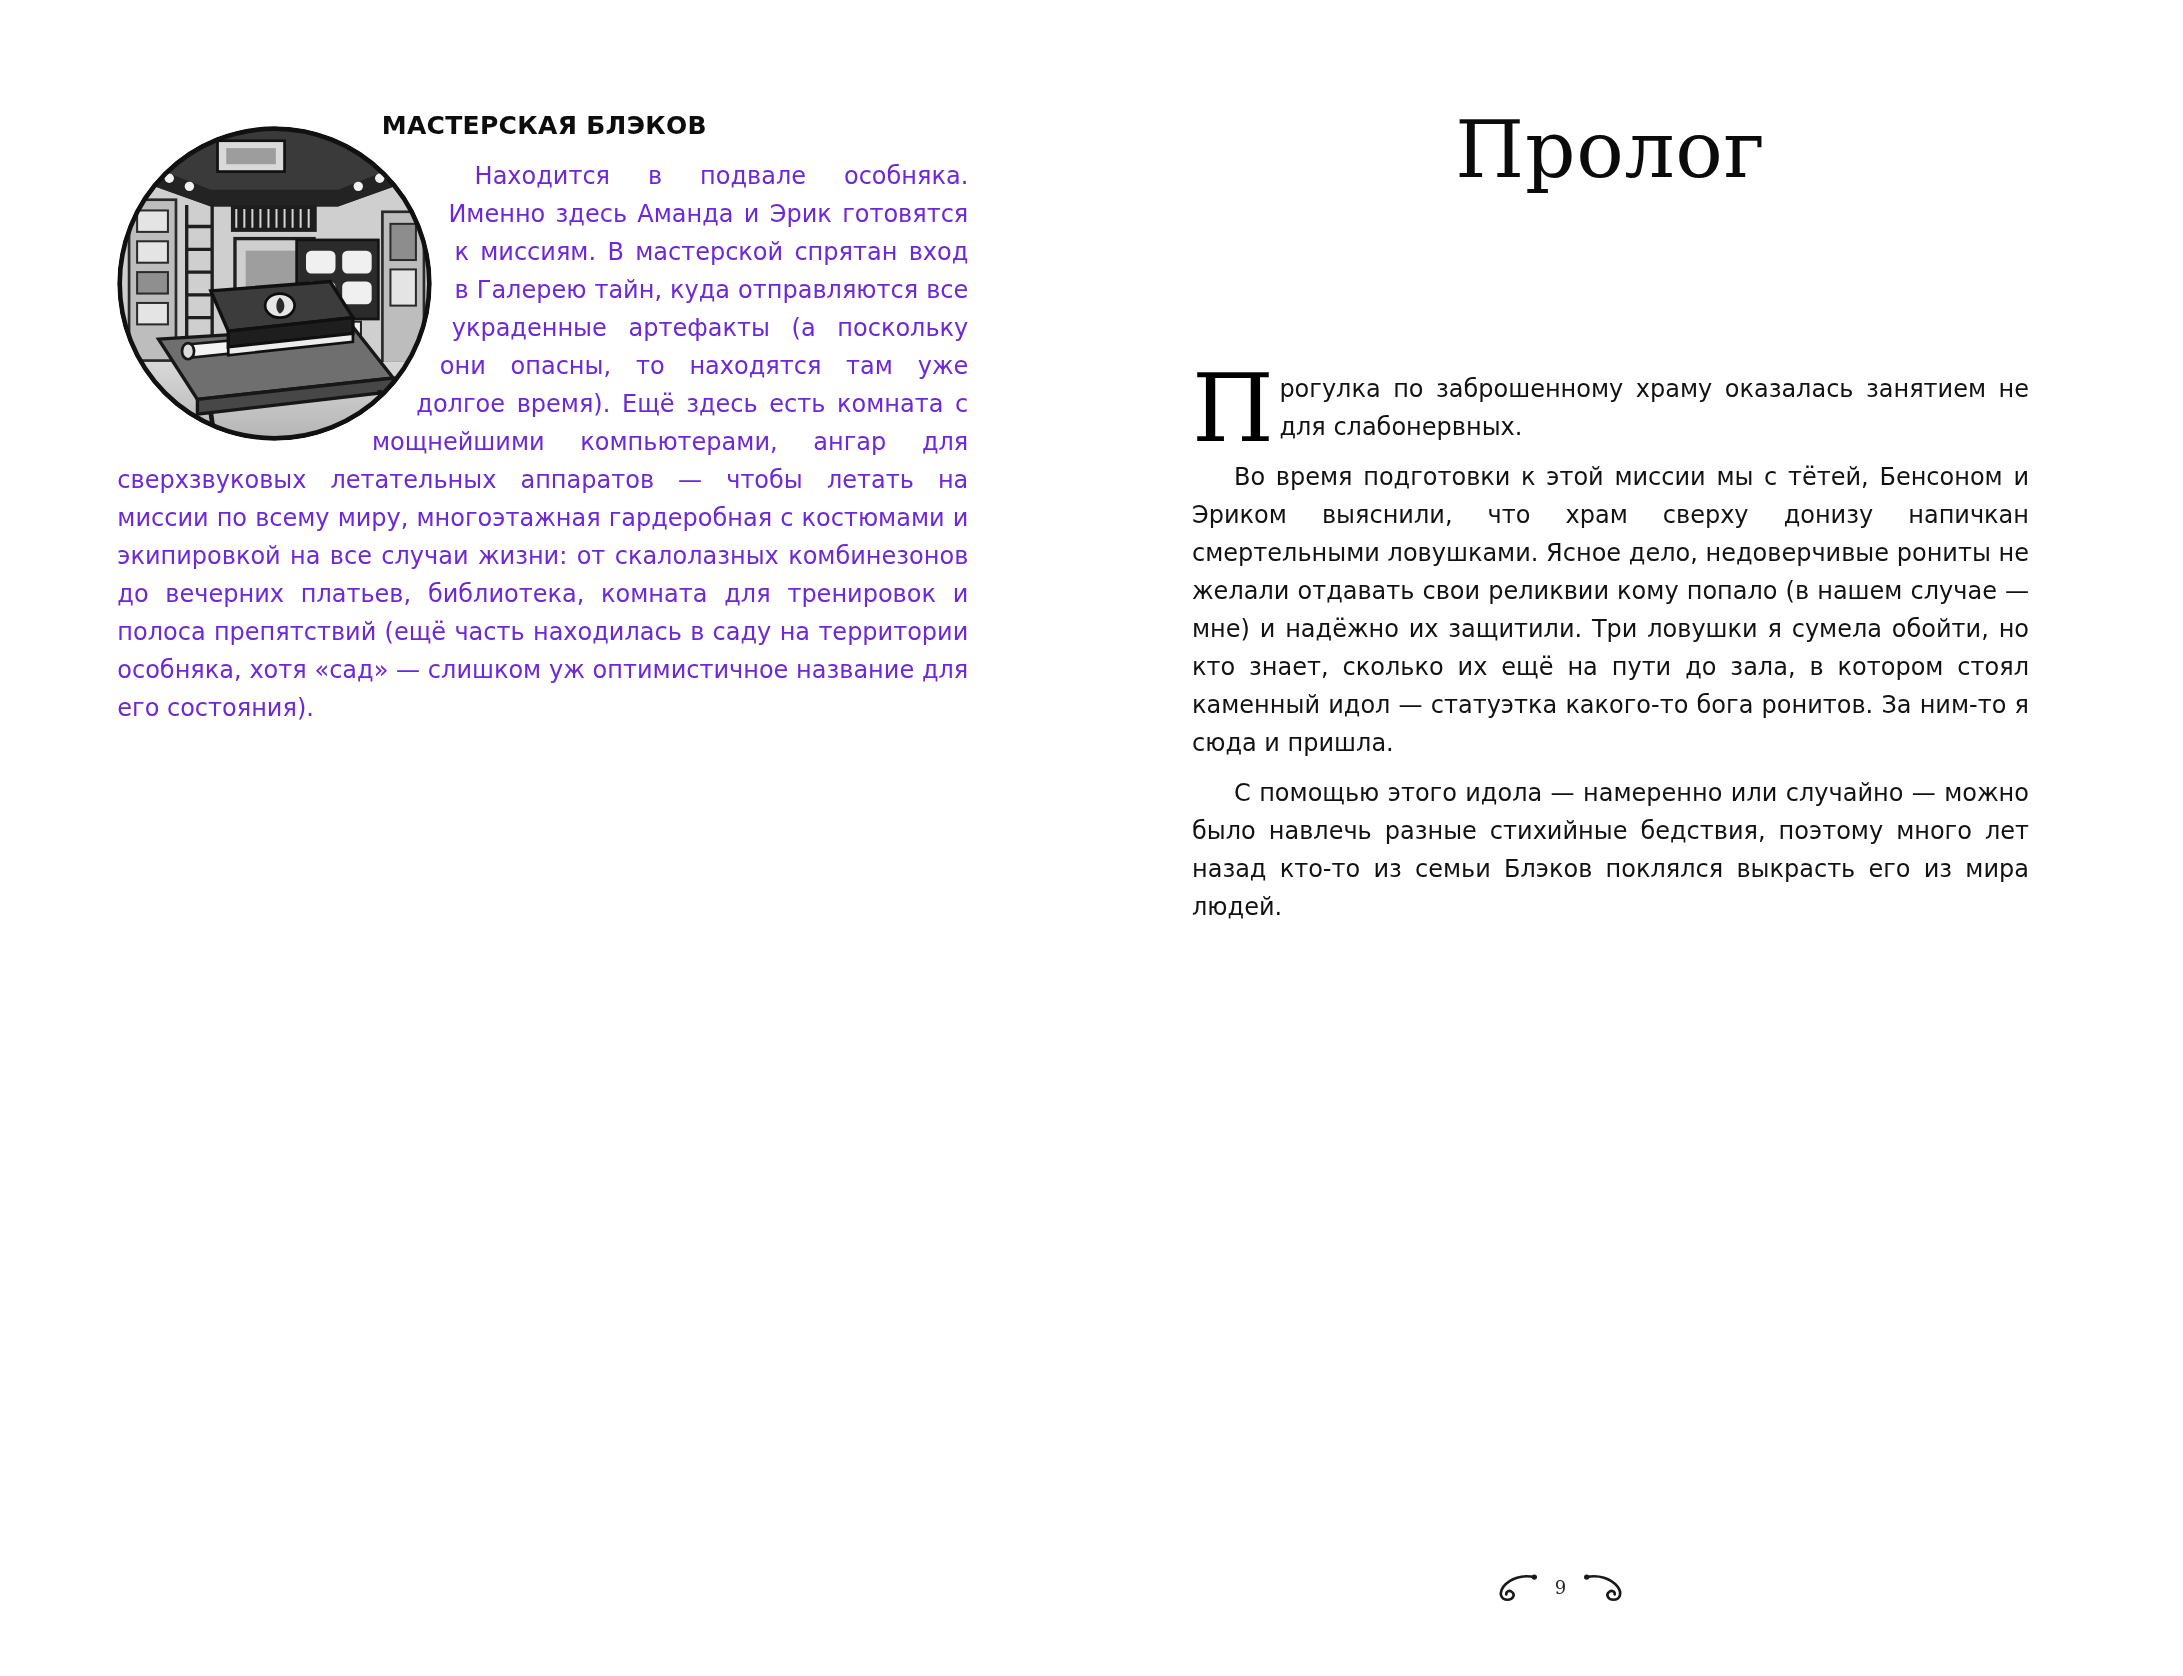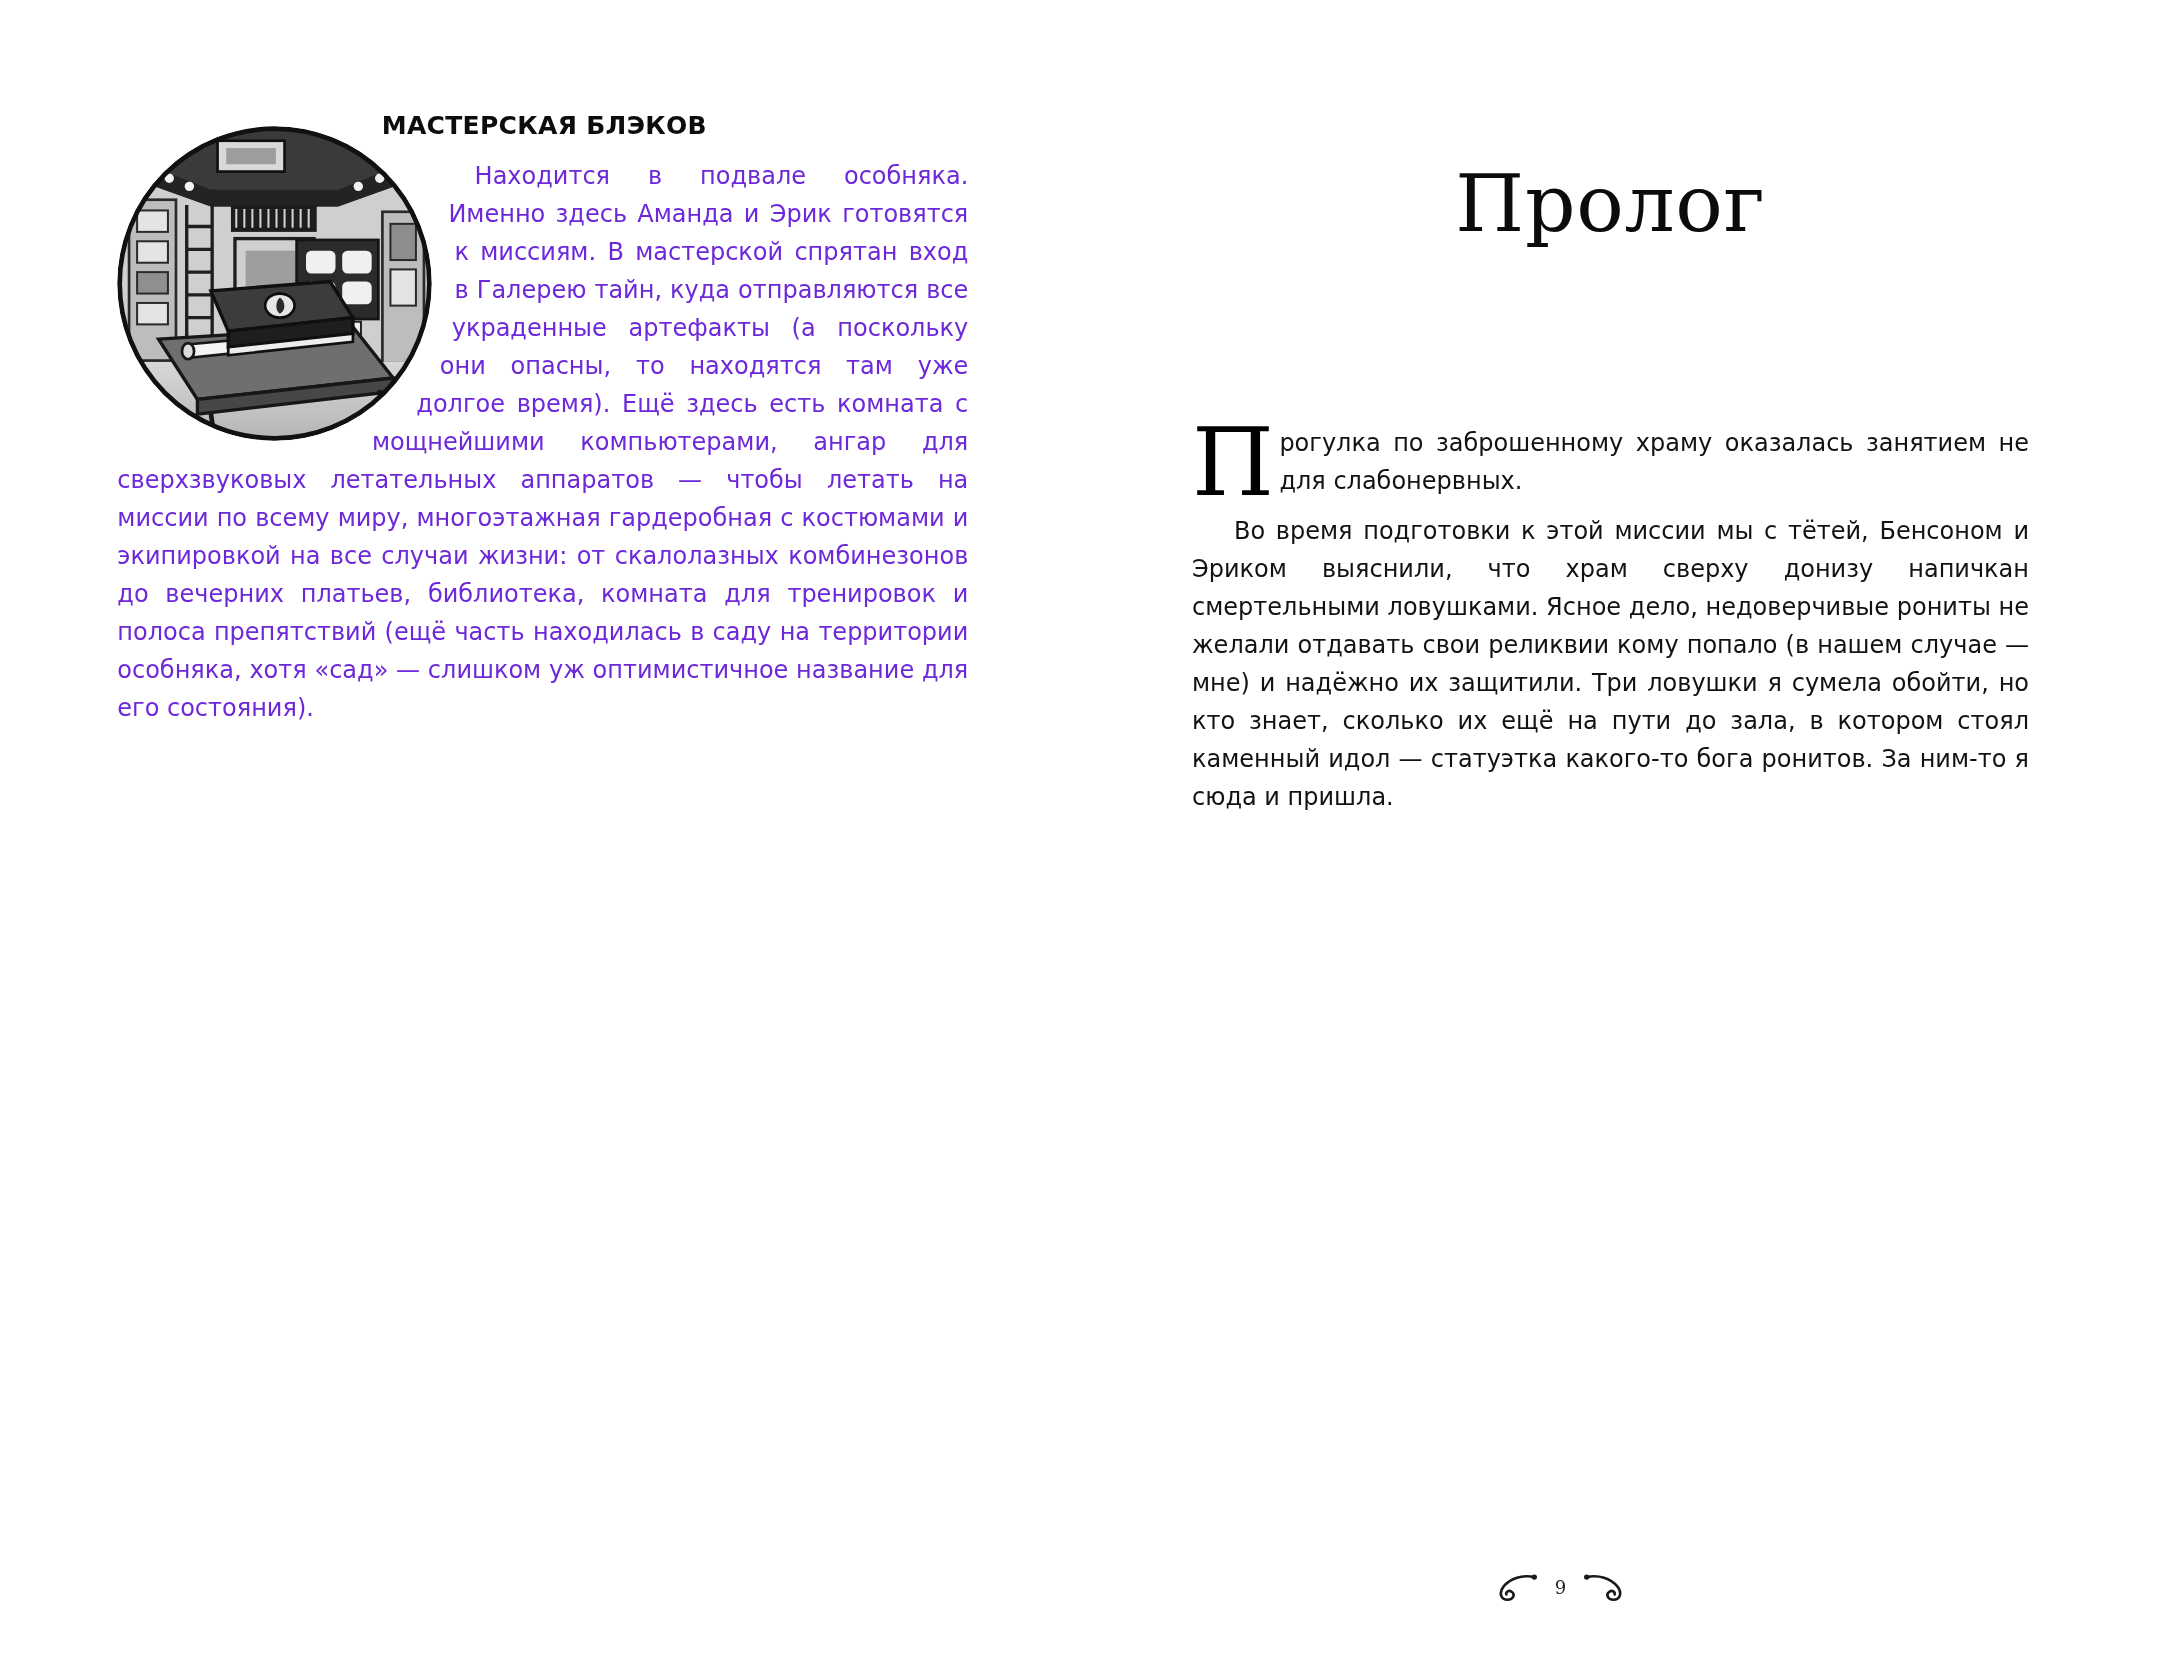--- a/index.html
+++ b/index.html
@@ -26,21 +26,21 @@
     position: relative;
     box-sizing: border-box;
     height: 100%;
   }
   .page-left {
     width: 1092px;
     padding: 111px 127px 80px 114px;
   }
   .page-right {
     width: 1092px;
-    padding: 118px 154px 80px 100px;
+    padding: 64px 154px 80px 100px;
   }
 
   
 
   .left-body {
     position: relative;
     width: 851px;
     margin-left: 3.3px;
   }
 
@@ -247,20 +247,21 @@
   <div class="page page-right">
 
     <h1 class="prologue-title">Пролог</h1>
 
     <div class="right-body">
 
       <p class="para dropcap-para"><span class="dropcap">П</span><span>рогулка по заброшенному храму оказалась занятием не для слабонервных.</span></p>
 
       <p class="para"><span class="indent"></span><span>Во время подготовки к этой миссии мы с тётей, Бенсоном и Эриком выяснили, что храм сверху донизу напичкан смертельными ловушками. Ясное дело, недоверчивые рониты не желали отдавать свои реликвии кому попало (в нашем случае — мне) и надёжно их защитили. Три ловушки я сумела обойти, но кто знает, сколько их ещё на пути до зала, в котором стоял каменный идол — статуэтка какого-то бога ронитов. За ним-то я сюда и пришла.</span></p>
 
+      <p class="para"><span class="indent"></span><span>С помощью этого идола — намеренно или случайно — можно было навлечь разные стихийные бедствия, поэтому много лет назад кто-то из семьи Блэков поклялся выкрасть его из мира людей.</span></p>
 
 
 
     </div>
 
     <div class="folio">
       <span class="folio-orn">
         <svg width="44" height="29.5" viewBox="0 0 66 44" xmlns="http://www.w3.org/2000/svg">
           <path d="M62,6 C44,2 26,8 16,20 C8,30 12,40 22,40 C30,40 34,32 28,28 C24,25 19,28 20,32" fill="none" stroke="#1a1a1a" stroke-width="4" stroke-linecap="round"></path>
           <circle cx="62" cy="6" r="4" fill="#1a1a1a"></circle>

